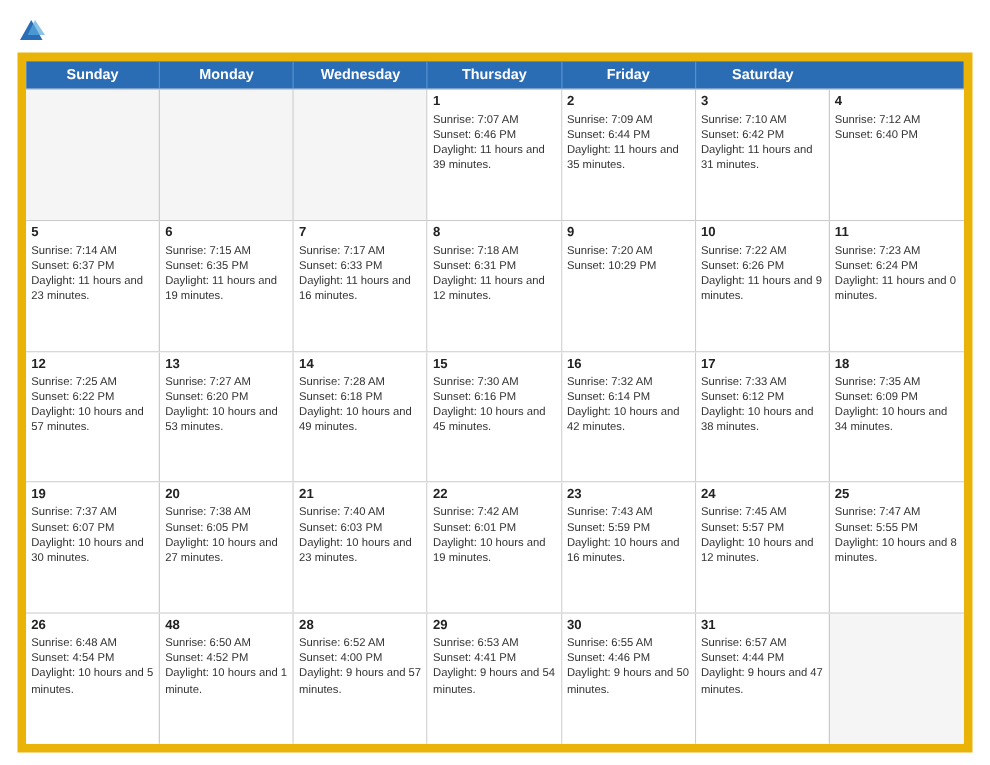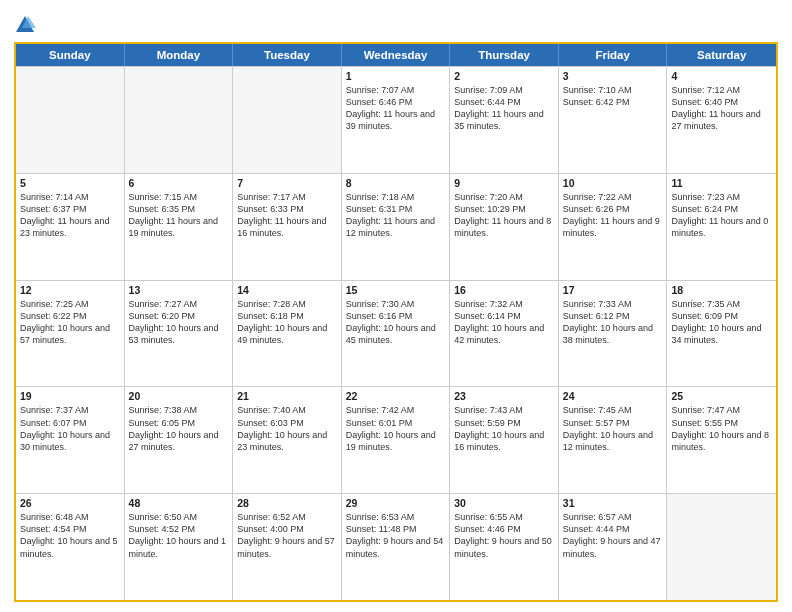--- a/index.html
+++ b/index.html
@@ -60,21 +60,21 @@
     }
     .location {
       font-size: 13px;
       color: #444;
       margin-top: 2px;
     }
     .calendar {
       flex: 1;
       display: flex;
       flex-direction: column;
-      border: 2px solid #eab308;
+      border: 7px solid #eab308;
       justify-content: flex-end;
     }
     .cal-header-row {
       display: grid;
       grid-template-columns: repeat(7, 1fr);
       background: #2a6db5;
     }
     .cal-header-cell {
       color: #fff;
       font-size: 11.5px;
@@ -136,21 +136,20 @@
     <div class="title-area">
       <div class="month-title"></div>
       <div class="location"></div>
     </div>
   </div>
 
   <div class="calendar">
     <div class="cal-header-row">
     <div class="cal-header-cell">Sunday</div>
         <div class="cal-header-cell">Monday</div>
-        <div class="cal-header-cell">Tuesday</div>
         <div class="cal-header-cell">Wednesday</div>
         <div class="cal-header-cell">Thursday</div>
         <div class="cal-header-cell">Friday</div>
         <div class="cal-header-cell">Saturday</div>
       </div>
     <div class="cal-body">
     <div class="cal-row">
           <div class="cal-cell empty"></div>
           <div class="cal-cell empty"></div>
           <div class="cal-cell empty"></div>
@@ -163,26 +162,26 @@
           <div class="cal-cell">
             <div class="day-num">2</div>
             <div class="cell-line">Sunrise: 7:09 AM</div>
             <div class="cell-line">Sunset: 6:44 PM</div>
             <div class="cell-line">Daylight: 11 hours and 35 minutes.</div>
           </div>
           <div class="cal-cell">
             <div class="day-num">3</div>
             <div class="cell-line">Sunrise: 7:10 AM</div>
             <div class="cell-line">Sunset: 6:42 PM</div>
+            <div class="cell-line">Daylight: 11 hours and 31 minutes.</div>
           </div>
           <div class="cal-cell">
             <div class="day-num">4</div>
             <div class="cell-line">Sunrise: 7:12 AM</div>
             <div class="cell-line">Sunset: 6:40 PM</div>
-            <div class="cell-line">Daylight: 11 hours and 27 minutes.</div>
           </div>
         </div>
         <div class="cal-row">
           <div class="cal-cell">
             <div class="day-num">5</div>
             <div class="cell-line">Sunrise: 7:14 AM</div>
             <div class="cell-line">Sunset: 6:37 PM</div>
             <div class="cell-line">Daylight: 11 hours and 23 minutes.</div>
           </div>
           <div class="cal-cell">
@@ -200,21 +199,20 @@
           <div class="cal-cell">
             <div class="day-num">8</div>
             <div class="cell-line">Sunrise: 7:18 AM</div>
             <div class="cell-line">Sunset: 6:31 PM</div>
             <div class="cell-line">Daylight: 11 hours and 12 minutes.</div>
           </div>
           <div class="cal-cell">
             <div class="day-num">9</div>
             <div class="cell-line">Sunrise: 7:20 AM</div>
             <div class="cell-line">Sunset: 10:29 PM</div>
-            <div class="cell-line">Daylight: 11 hours and 8 minutes.</div>
           </div>
           <div class="cal-cell">
             <div class="day-num">10</div>
             <div class="cell-line">Sunrise: 7:22 AM</div>
             <div class="cell-line">Sunset: 6:26 PM</div>
             <div class="cell-line">Daylight: 11 hours and 9 minutes.</div>
           </div>
           <div class="cal-cell">
             <div class="day-num">11</div>
             <div class="cell-line">Sunrise: 7:23 AM</div>
@@ -325,21 +323,21 @@
           </div>
           <div class="cal-cell">
             <div class="day-num">28</div>
             <div class="cell-line">Sunrise: 6:52 AM</div>
             <div class="cell-line">Sunset: 4:00 PM</div>
             <div class="cell-line">Daylight: 9 hours and 57 minutes.</div>
           </div>
           <div class="cal-cell">
             <div class="day-num">29</div>
             <div class="cell-line">Sunrise: 6:53 AM</div>
-            <div class="cell-line">Sunset: 11:48 PM</div>
+            <div class="cell-line">Sunset: 4:41 PM</div>
             <div class="cell-line">Daylight: 9 hours and 54 minutes.</div>
           </div>
           <div class="cal-cell">
             <div class="day-num">30</div>
             <div class="cell-line">Sunrise: 6:55 AM</div>
             <div class="cell-line">Sunset: 4:46 PM</div>
             <div class="cell-line">Daylight: 9 hours and 50 minutes.</div>
           </div>
           <div class="cal-cell">
             <div class="day-num">31</div>

